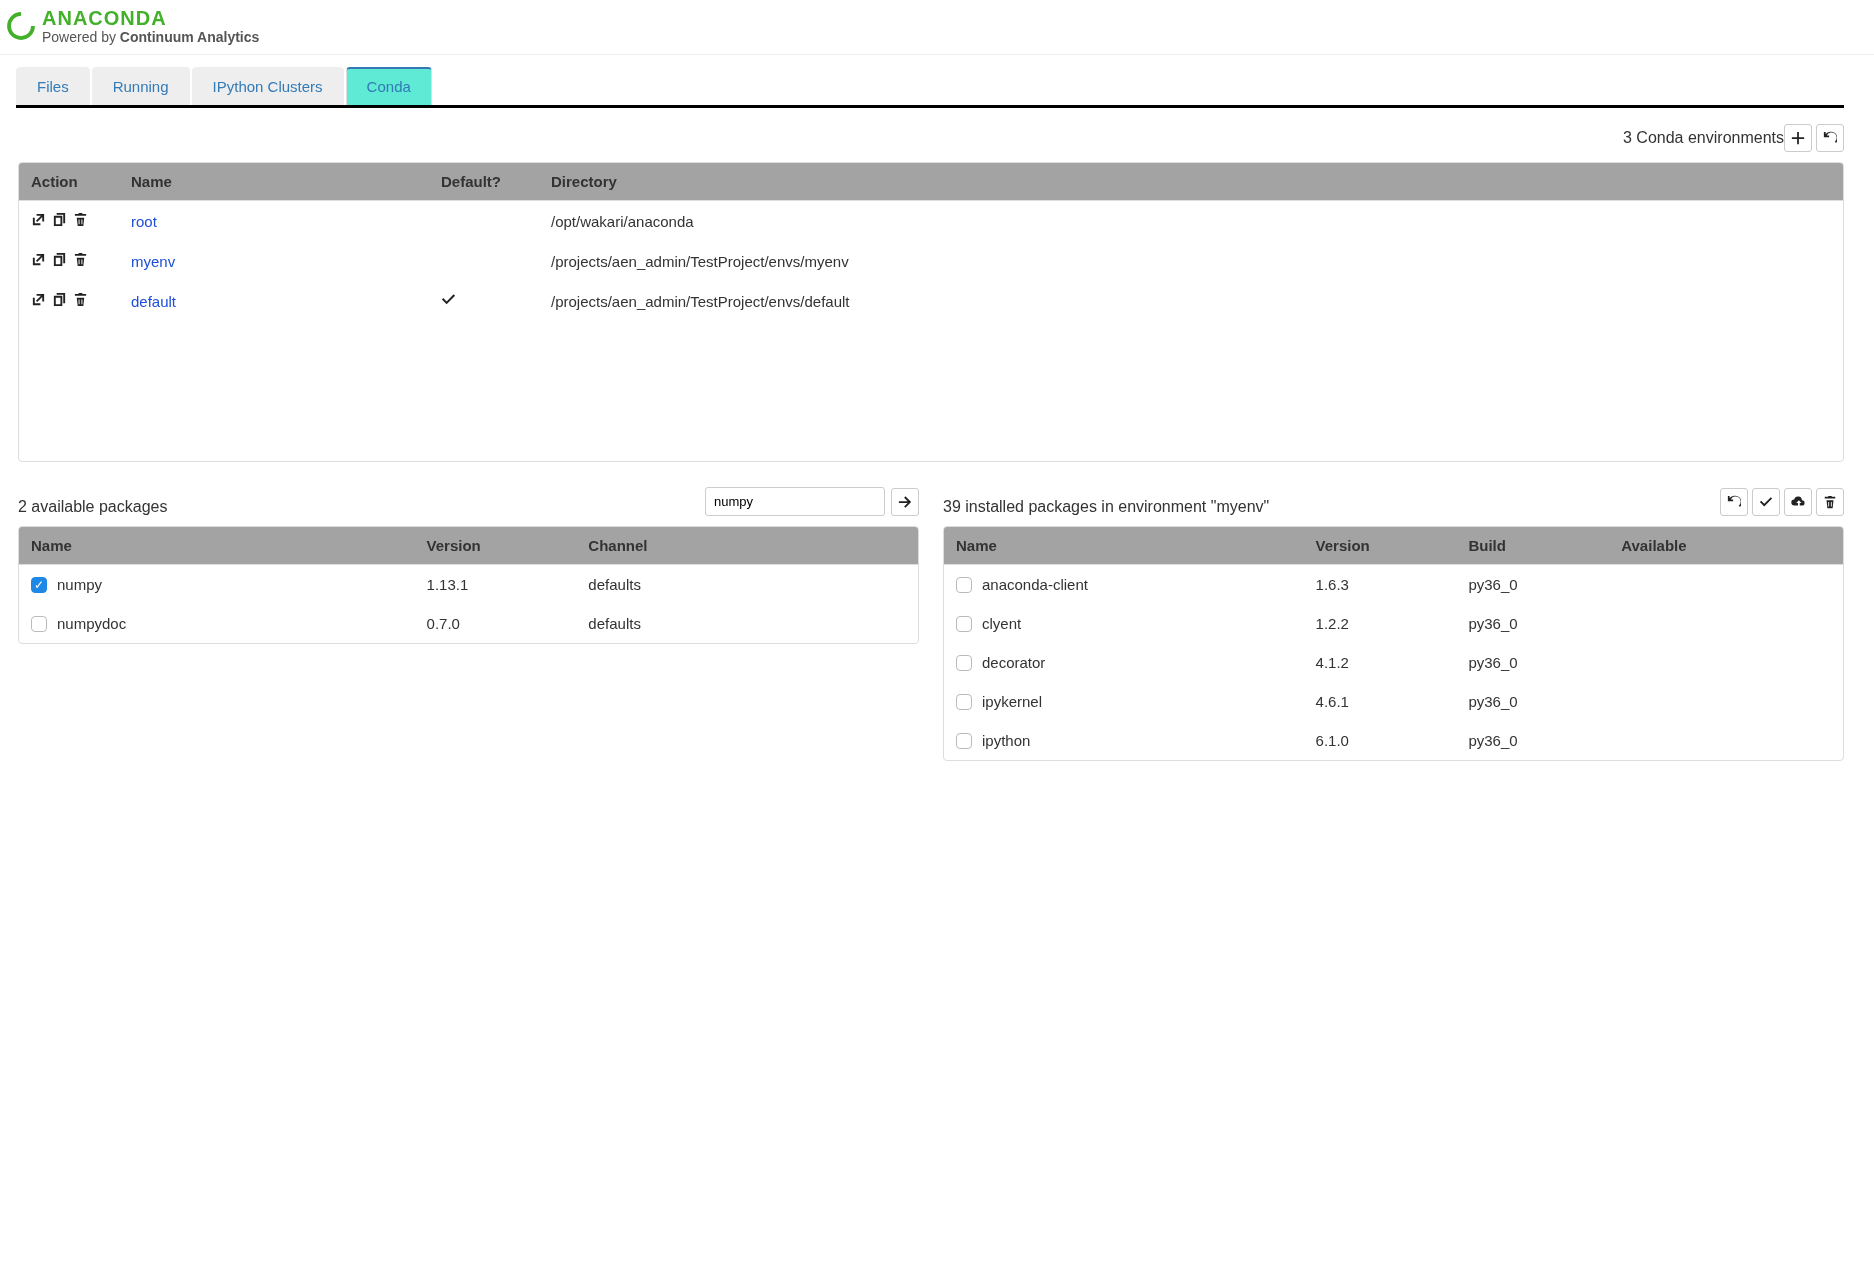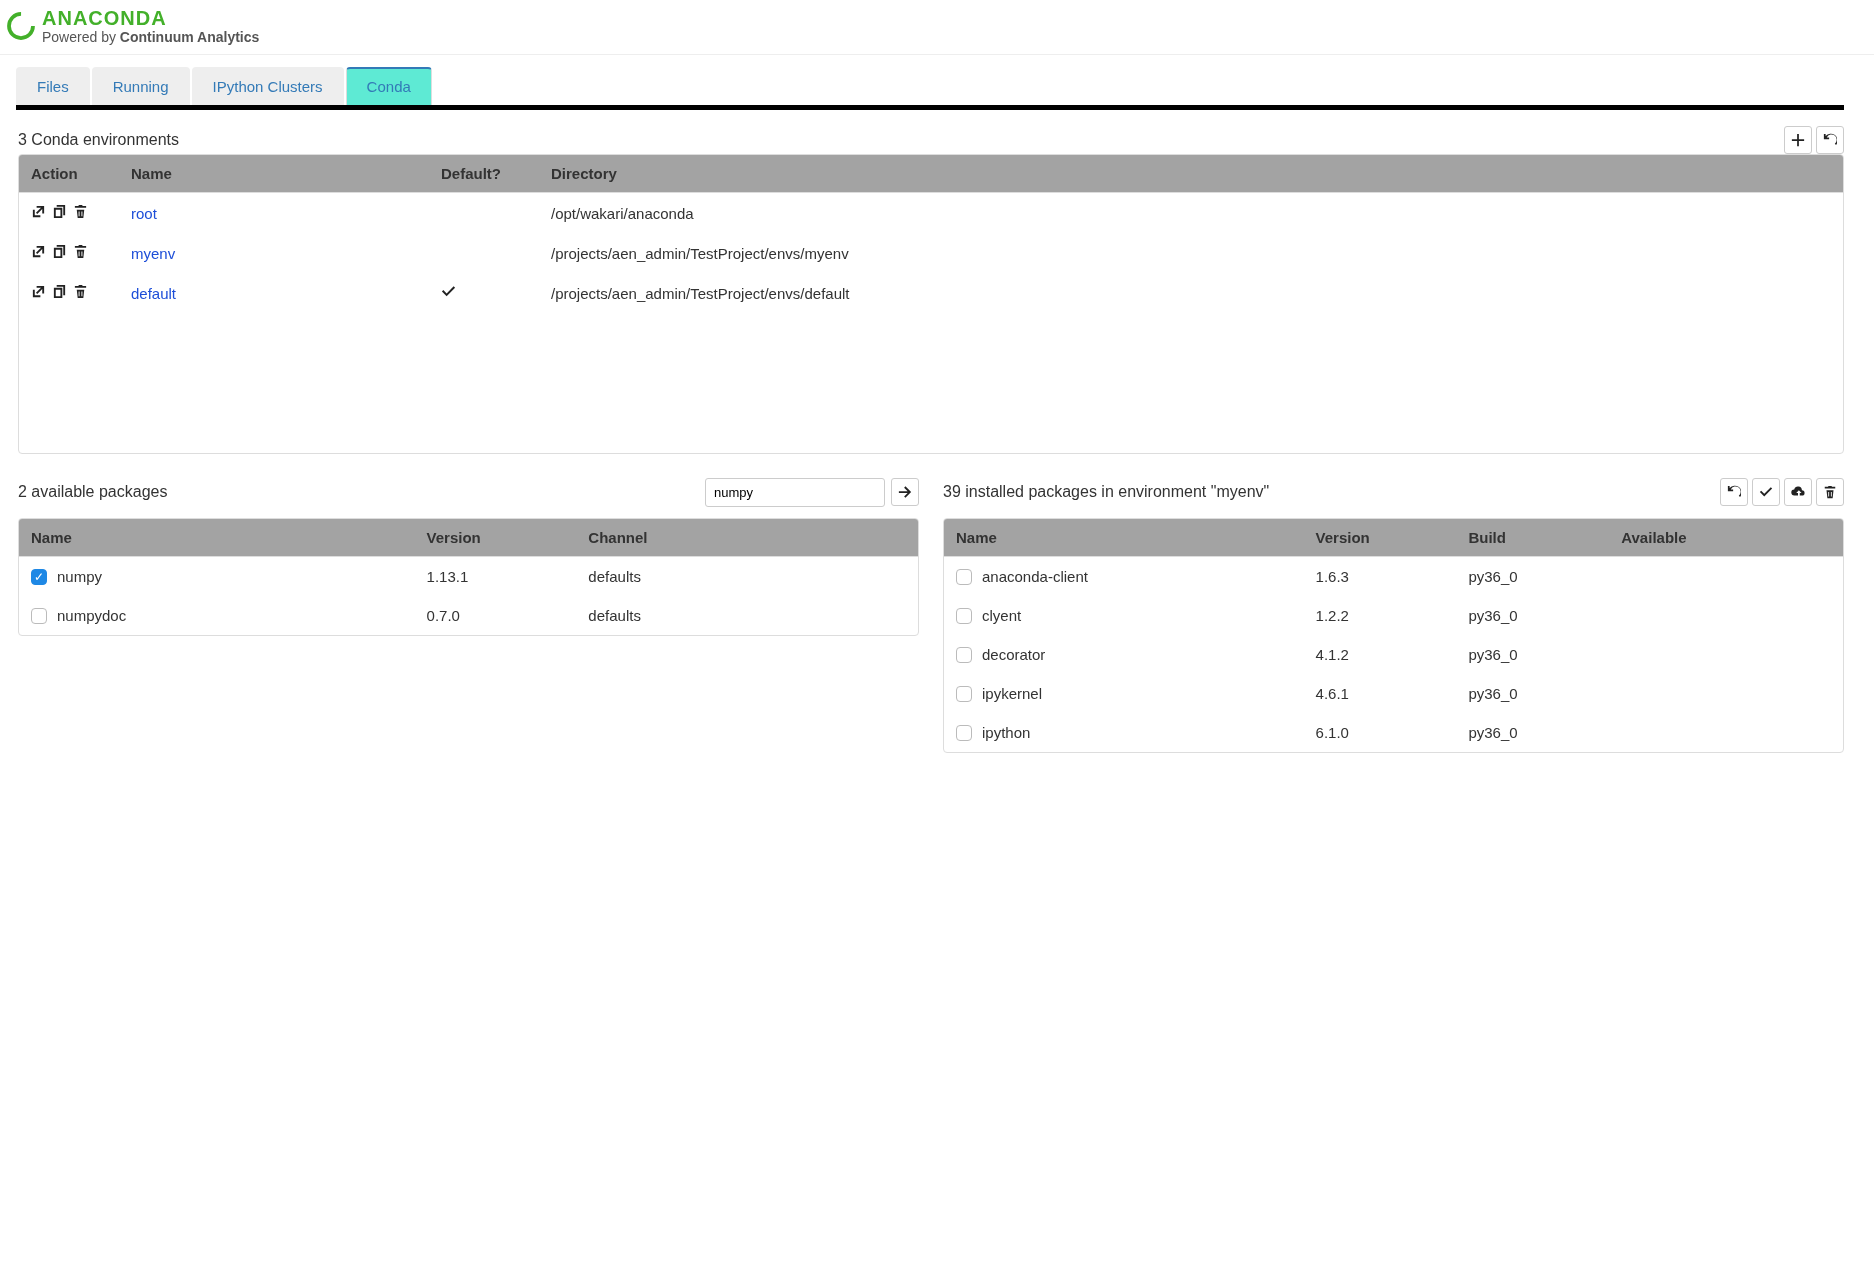--- a/index.html
+++ b/index.html
@@ -7,46 +7,46 @@
 
 .logo-bar { padding: 8px 10px 10px 6px; border-bottom: 1px solid #eee; }
 .logo { display: flex; align-items: center; gap: 6px; }
 .logo-icon { width: 30px; height: 30px; }
 .logo-text { display: flex; flex-direction: column; line-height: 1; justify-content: flex-end; }
 .logo-title { color: #43b02a; font-weight: 600; letter-spacing: 1px; font-size: 20px; }
 .logo-sub { color: #555; font-size: 14px; margin-top: 2px; }
 .logo-sub b { font-weight: 700; }
 
 .content { padding: 0 16px 24px 4px; }
-.tabs { display: flex; border-bottom: 5px solid #000000; margin: 12px 14px 0 12px; }
+.tabs { display: flex; border-bottom: 3px solid #000000; margin: 12px 14px 0 12px; }
 .tab { padding: 10px 20px; color: #337ab7; background: #eee; border: 1px solid transparent; border-bottom: none; border-radius: 4px 4px 0 0; margin-right: 2px; font-size: 15px; cursor: pointer; }
 .tab.active { background: #5eead4; border-color: #ddd; border-top: 2px solid #337ab7; padding-top: 9px; }
 
 .section { margin: 16px 14px 0 14px; }
-.section-head { display: flex; justify-content: space-between; align-items: center; }
+.section-head { display: flex; justify-content: flex-end; align-items: center; margin-bottom: 10px; }
 .section-title { font-size: 16px; color: #333; }
 .btn-row { display: flex; gap: 4px; }
 .btn { display: inline-flex; align-items: center; justify-content: center; width: 28px; height: 28px; border: 1px solid #ccc; border-radius: 3px; background: #fff; cursor: pointer; }
 .btn svg { width: 14px; height: 14px; }
 
 .panel { border: 1px solid #ddd; border-radius: 4px; overflow: hidden; }
 .panel-fixed { min-height: 300px; }
 table { width: 100%; border-collapse: collapse; }
 thead { background: #a3a3a3; }
 th { text-align: left; padding: 10px 12px; font-weight: 600; border-bottom: 1px solid #ddd; font-size: 15px; }
 td { padding: 11px 12px; font-size: 15px; vertical-align: middle; }
 tbody tr:not(:last-child) td { }
 .env-actions { display: flex; gap: 6px; }
 .env-actions span { cursor: pointer; }
 .env-name { color: #1d4ed8; cursor: pointer; }
 .check { text-align: left; }
 
 .two-col { display: flex; gap: 24px; margin: 22px 14px 0 14px; align-items: flex-start; }
 .col { flex: 1; min-width: 0; }
-.col-head { display: flex; justify-content: space-between; align-items: center; margin-bottom: 10px; gap: 12px; min-height: 32px;}
+.col-head { display: flex; justify-content: space-between; align-items: flex-end; margin-bottom: 10px; gap: 12px; min-height: 32px;}
 .search-group { display: flex; gap: 6px; align-items: center; }
 .search-input { border: 1px solid #ccc; border-radius: 3px; padding: 6px 8px; font-size: 13px; width: 180px; }
 .chk { width: 16px; height: 16px; border: 1px solid #bbb; border-radius: 4px; display: inline-flex; align-items: center; justify-content: center; background: #fff; cursor: pointer; vertical-align: middle; }
 .chk.checked { background: #1e88e5; border-color: #1e88e5; }
 .chk.checked::after { content: "✓"; color: #fff; font-size: 12px; line-height: 1; }
 .pkg-cell { display: flex; align-items: center; gap: 10px; }
 .icon-svg { width: 15px; height: 15px; fill: #222; }
 </style>
 </head>
 <body>

